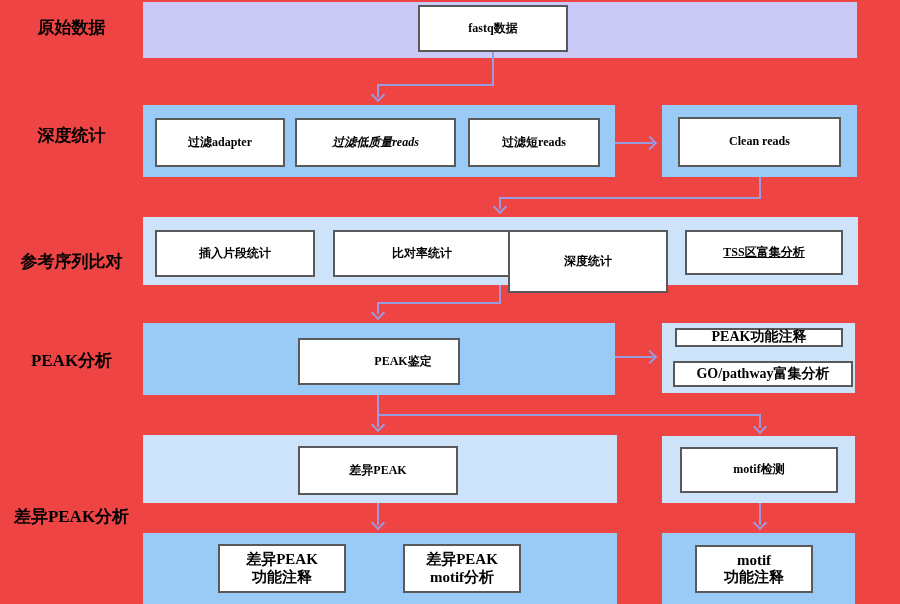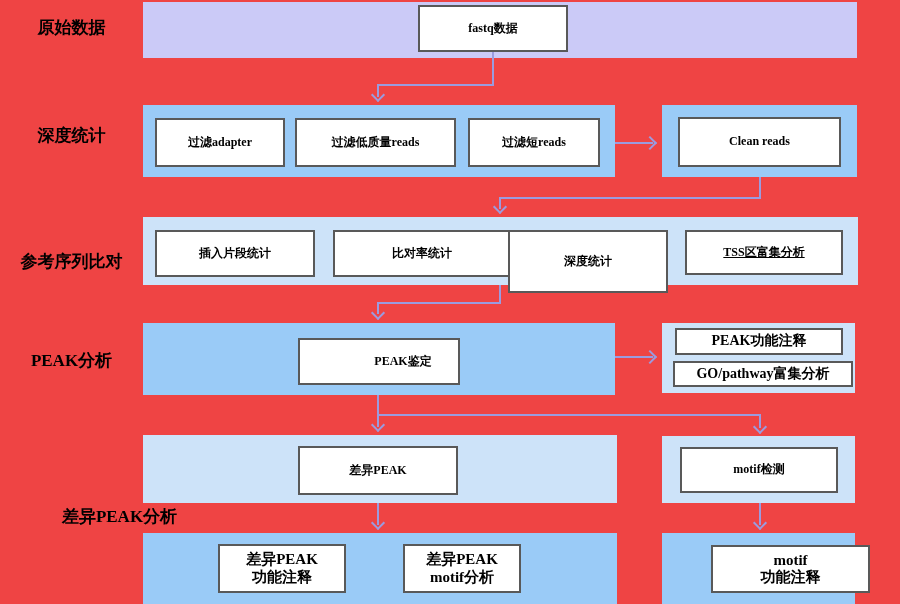--- a/index.html
+++ b/index.html
@@ -49,30 +49,30 @@
   <div class="band light" style="left:662px;top:323px;width:193px;height:70px;"></div>
   <div class="band light" style="left:143px;top:435px;width:474px;height:68px;"></div>
   <div class="band light" style="left:662px;top:436px;width:193px;height:67px;"></div>
   <div class="band blue" style="left:143px;top:533px;width:474px;height:71px;"></div>
   <div class="band blue" style="left:662px;top:533px;width:193px;height:71px;"></div>
 
   <div class="side-label" style="top:19px;">原始数据</div>
   <div class="side-label" style="top:127px;">深度统计</div>
   <div class="side-label" style="top:253px;">参考序列比对</div>
   <div class="side-label" style="top:352px;">PEAK分析</div>
-  <div class="side-label" style="top:508px;padding-left:48px;">差异PEAK分析</div>
+  <div class="side-label" style="top:508px;">差异PEAK分析</div>
 
   <div class="node" style="left:418px;top:5px;width:150px;height:47px;">
     <span>fastq数据</span>
   </div>
 
   <div class="node" style="left:155px;top:118px;width:130px;height:49px;">
     <span>过滤adapter</span>
   </div>
-  <div class="node" style="left:295px;top:118px;width:161px;height:49px;">
+  <div class="node" style="left:295px;top:118px;width:161px;height:49px;font-style:italic;">
     <span>过滤低质量reads</span>
   </div>
   <div class="node" style="left:468px;top:118px;width:132px;height:49px;">
     <span>过滤短reads</span>
   </div>
   <div class="node" style="left:678px;top:117px;width:163px;height:50px;">
     <span>Clean reads</span>
   </div>
 
   <div class="node" style="left:155px;top:230px;width:160px;height:47px;">
@@ -84,21 +84,21 @@
   <div class="node" style="left:508px;top:230px;width:160px;height:63px;">
     <span>深度统计</span>
   </div>
   <div class="node" style="left:685px;top:230px;width:158px;height:45px;text-decoration:underline;">
     <span>TSS区富集分析</span>
   </div>
 
   <div class="node" style="left:298px;top:338px;width:162px;height:47px;padding-left:48px;">
     <span>PEAK鉴定</span>
   </div>
-  <div class="node small" style="left:675px;top:328px;width:168px;height:27px;">
+  <div class="node small" style="left:675px;top:328px;width:168px;height:19px;">
     <span>PEAK功能注释</span>
   </div>
   <div class="node small" style="left:673px;top:361px;width:180px;height:26px;">
     <span>GO/pathway富集分析</span>
   </div>
 
   <div class="node" style="left:298px;top:446px;width:160px;height:49px;">
     <span>差异PEAK</span>
   </div>
   <div class="node" style="left:680px;top:447px;width:158px;height:46px;">
@@ -106,21 +106,21 @@
   </div>
 
   <div class="node twoline" style="left:218px;top:544px;width:128px;height:49px;">
     <span>差异PEAK</span>
     <span>功能注释</span>
   </div>
   <div class="node twoline" style="left:403px;top:544px;width:118px;height:49px;">
     <span>差异PEAK</span>
     <span>motif分析</span>
   </div>
-  <div class="node twoline" style="left:695px;top:545px;width:159px;height:48px;margin-left:16px;">
+  <div class="node twoline" style="left:695px;top:545px;width:118px;height:48px;">
     <span>motif</span>
     <span>功能注释</span>
   </div>
 
   <div>
     <div class="vline" style="left:492px;top:52px;height:34px;"></div>
     <div class="hline" style="left:378px;top:84px;width:116px;"></div>
     <div class="vline" style="left:377px;top:84px;height:13px;"></div>
     <div class="chev-d" style="left:373px;top:90px;"></div>
   </div>

